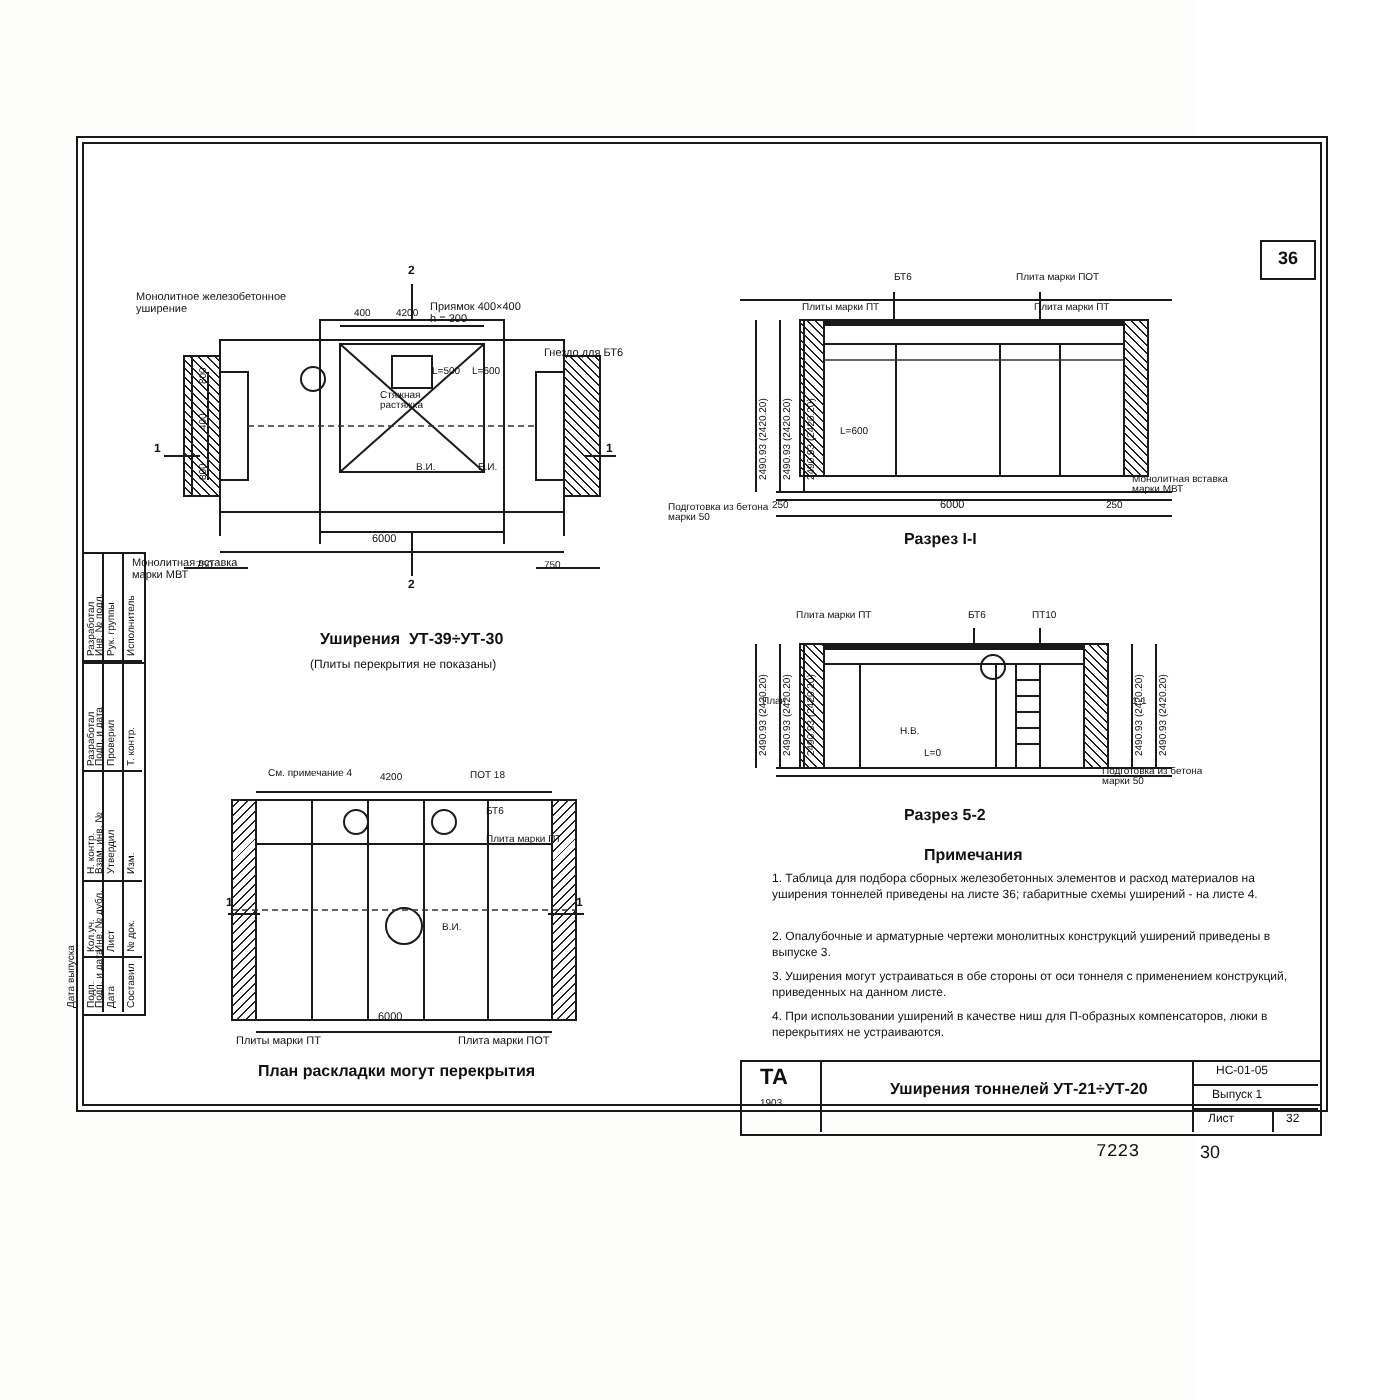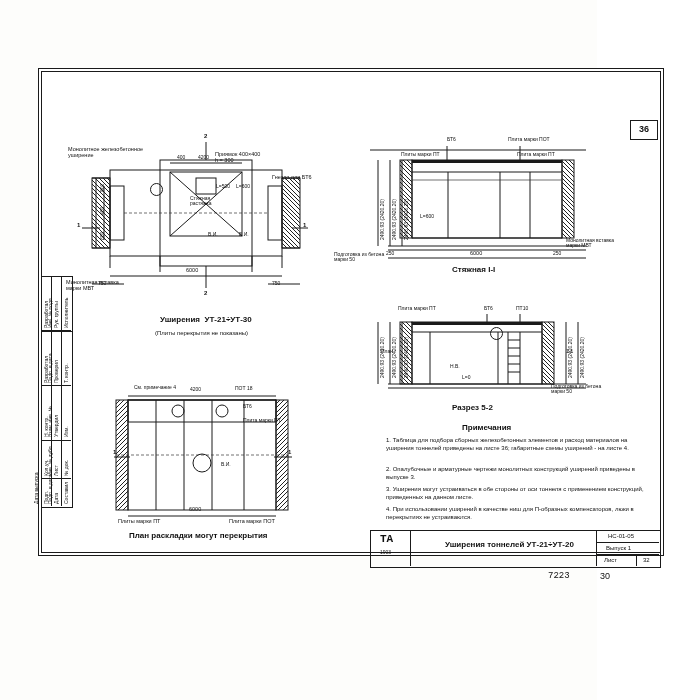--- a/index.html
+++ b/index.html
@@ -162,21 +162,21 @@
   <div class="txt t5" style="left:198px;top:155px;">4200</div>
   <div class="txt t5 rot90" style="left:100px;top:192px;">800</div>
   <div class="txt t5 rot90" style="left:100px;top:215px;">400</div>
   <div class="txt t5 rot90" style="left:100px;top:240px;">800</div>
   <div class="txt t55" style="left:186px;top:268px;">6000</div>
   <div class="txt t5" style="left:98px;top:281px;">750</div>
   <div class="txt t5" style="left:272px;top:281px;">750</div>
   <div class="txt t5" style="left:216px;top:184px;">L=500</div>
   <div class="txt t5" style="left:236px;top:184px;">L=600</div>
 
-  <div class="txt t8 bold" style="left:160px;top:316px;">Уширения  УТ-21÷УТ-30</div>
+  <div class="txt t8 bold" style="left:160px;top:316px;">Уширения  УТ-39÷УТ-30</div>
   <div class="txt t6" style="left:155px;top:330px;">(Плиты перекрытия не показаны)</div>
 
   <svg width="700" height="700">
     <g stroke="#1a1a1a" fill="none" stroke-width="1">
       <rect x="128" y="400" width="148" height="110"></rect>
       <line x1="128" y1="400" x2="276" y2="400"></line>
 
       <line x1="156" y1="400" x2="156" y2="510"></line>
       <line x1="184" y1="400" x2="184" y2="510"></line>
       <line x1="212" y1="400" x2="212" y2="510"></line>
@@ -265,21 +265,21 @@
   <div class="txt t5" style="left:420px;top:214px;">L=600</div>
 
   <div class="txt t5 rot90" style="left:380px;top:240px;">2490.93 (2420.20)</div>
   <div class="txt t5 rot90" style="left:392px;top:240px;">2490.93 (2420.20)</div>
   <div class="txt t5 rot90" style="left:404px;top:240px;">2490.93 (2420.20)</div>
 
   <div class="txt t5" style="left:386px;top:251px;">250</div>
   <div class="txt t55" style="left:470px;top:251px;">6000</div>
   <div class="txt t5" style="left:553px;top:251px;">250</div>
 
-  <div class="txt t8 bold" style="left:452px;top:266px;">Стяжная I-I</div>
+  <div class="txt t8 bold" style="left:452px;top:266px;">Разрез I-I</div>
 
   <svg width="700" height="700">
     <g stroke="#1a1a1a" fill="none" stroke-width="1">
       <rect x="412" y="322" width="130" height="62"></rect>
       <line x1="412" y1="332" x2="542" y2="332"></line>
       <rect x="400" y="322" width="12" height="62"></rect>
       <rect x="542" y="322" width="12" height="62"></rect>
       <line x1="388" y1="384" x2="586" y2="384"></line>
       <line x1="388" y1="388" x2="586" y2="388"></line>
 
@@ -334,21 +334,21 @@
   <div class="txt t6" style="left:386px;top:486px;width:262px;white-space:normal;line-height:1.25;">3. Уширения могут устраиваться в обе стороны от оси тоннеля с применением конструкций, приведенных на данном листе.</div>
   <div class="txt t6" style="left:386px;top:506px;width:262px;white-space:normal;line-height:1.25;">4. При использовании уширений в качестве ниш для П-образных компенсаторов, люки в перекрытиях не устраиваются.</div>
 
   <div class="titleblock" style="left:370px;top:530px;width:289px;height:36px;"></div>
   <div class="ln v" style="left:410px;top:530px;height:36px;"></div>
   <div class="ln v" style="left:596px;top:530px;height:36px;"></div>
   <div class="ln h" style="left:596px;top:542px;width:63px;"></div>
   <div class="ln h" style="left:596px;top:554px;width:63px;"></div>
   <div class="ln v" style="left:636px;top:554px;height:12px;"></div>
 
-  <div class="txt t11 bold" style="left:380px;top:534px;font-family:Liberation Mono, monospace;">ТА</div>
+  <div class="txt t11 bold" style="left:380px;top:534px;">ТА</div>
   <div class="txt t5" style="left:380px;top:550px;">1903</div>
   <div class="txt t8 bold" style="left:445px;top:541px;">Уширения тоннелей УТ-21÷УТ-20</div>
   <div class="txt t6" style="left:608px;top:533px;">НС-01-05</div>
   <div class="txt t6" style="left:606px;top:545px;">Выпуск 1</div>
   <div class="txt t6" style="left:604px;top:557px;">Лист</div>
   <div class="txt t6" style="left:643px;top:557px;">32</div>
 
   <div class="txt t9" style="left:548px;top:572px;font-family:Liberation Mono, monospace;">7223</div>
   <div class="txt t9" style="left:600px;top:572px;">30</div>
 

